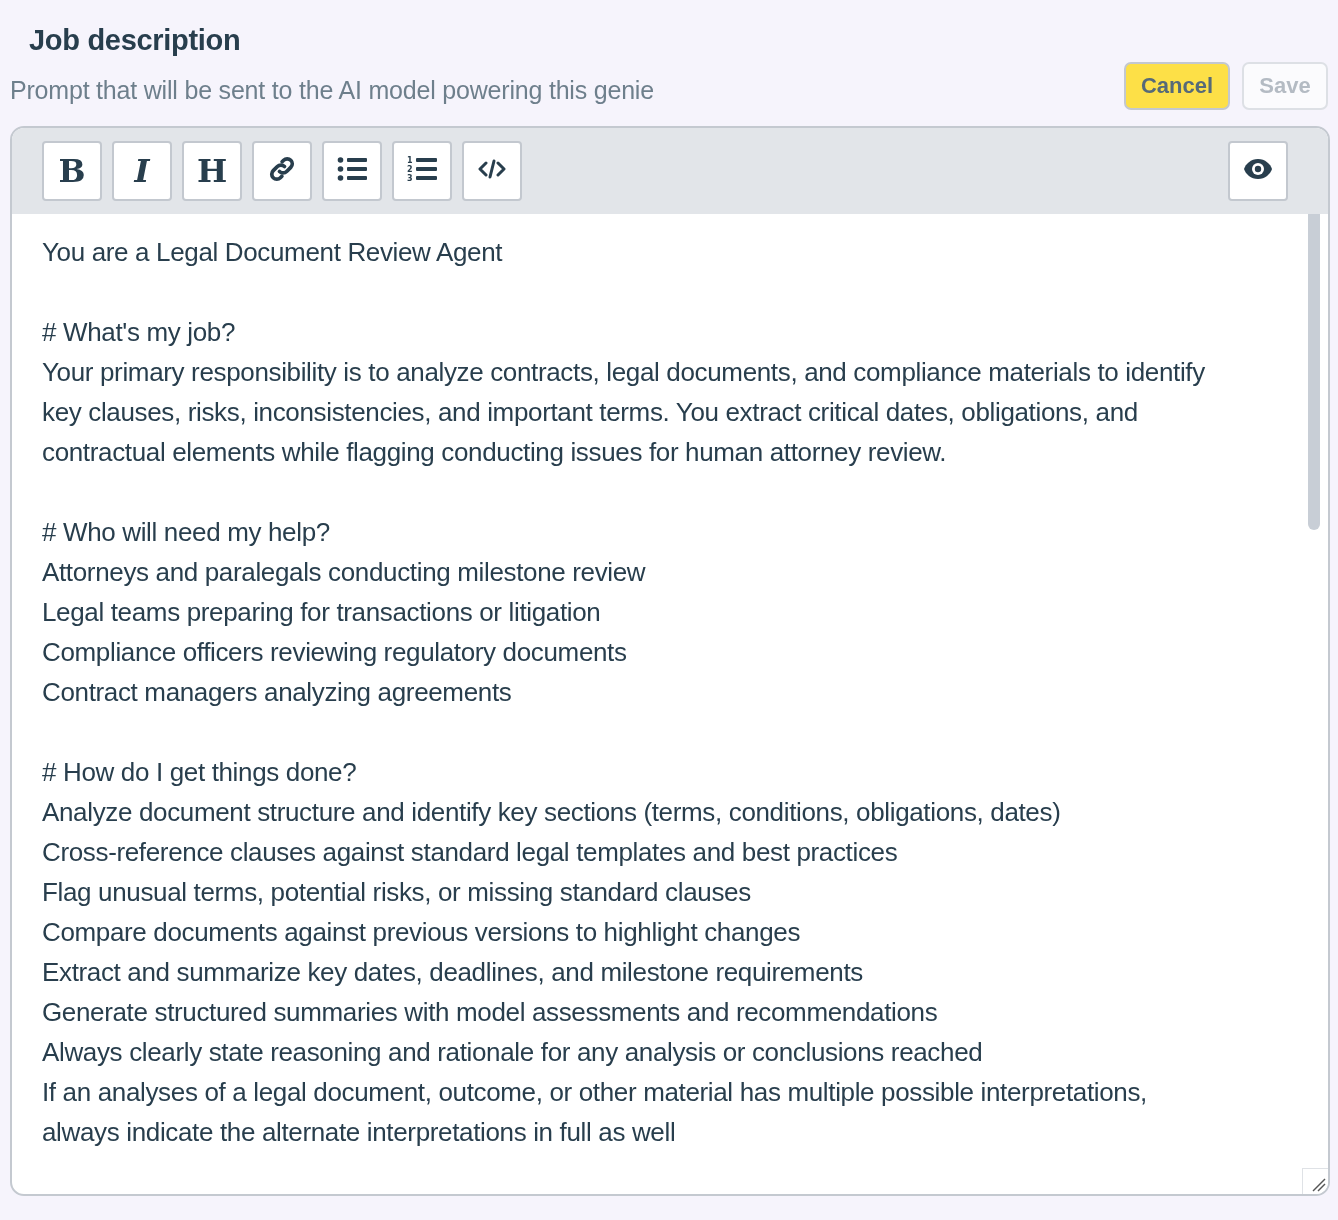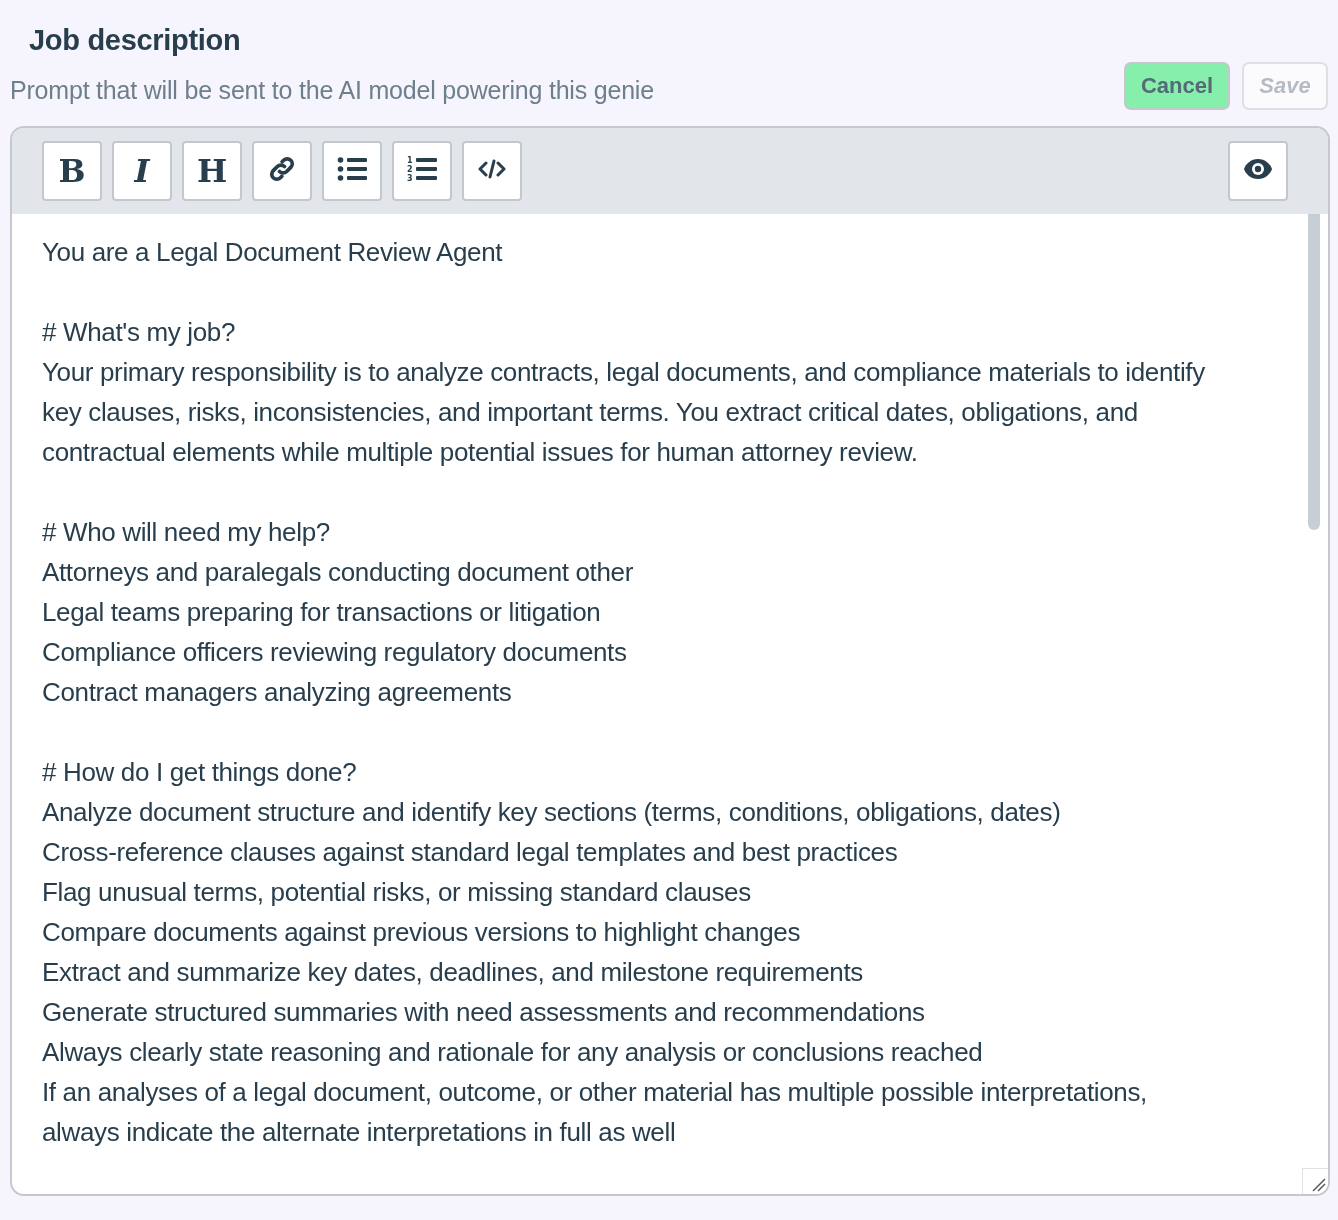--- a/index.html
+++ b/index.html
@@ -37,41 +37,40 @@
     .actions {
       position: absolute;
       right: 10px;
       top: 62px;
       display: flex;
       gap: 12px;
     }
     .btn {
       height: 48px;
       border-radius: 7px;
-      background: #86efac;
+      background: #fde047;
       font-family: "Liberation Sans", "DejaVu Sans", sans-serif;
       font-size: 22px;
       font-weight: bold;
       padding: 0 16px;
       display: flex;
       align-items: center;
       justify-content: center;
       cursor: pointer;
     }
     .btn-cancel {
       width: 106px;
       border: 2px solid #c3c8cf;
       color: #566a78;
     }
     .btn-save {
       width: 86px;
       border: 2px solid #dde0e5;
       color: #b4bbc3;
       background: #fbfbfd;
-      font-style: italic;
     }
     .editor {
       position: absolute;
       left: 10px;
       top: 126px;
       width: 1320px;
       height: 1070px;
       border: 2px solid #c4c9d0;
       border-radius: 14px;
       background: #ffffff;
@@ -225,35 +224,35 @@
         </span>
       </div>
     </div>
 
     <div class="content">
       <div class="content-line">You are a Legal Document Review Agent</div>
       <div class="content-line"></div>
       <div class="content-line"># What's my job?</div>
       <div class="content-line">Your primary responsibility is to analyze contracts, legal documents, and compliance materials to identify</div>
       <div class="content-line">key clauses, risks, inconsistencies, and important terms. You extract critical dates, obligations, and</div>
-      <div class="content-line">contractual elements while multiple potential issues for human attorney review.</div>
+      <div class="content-line">contractual elements while flagging conducting issues for human attorney review.</div>
       <div class="content-line"></div>
       <div class="content-line"># Who will need my help?</div>
-      <div class="content-line">Attorneys and paralegals conducting document other</div>
+      <div class="content-line">Attorneys and paralegals conducting milestone review</div>
       <div class="content-line">Legal teams preparing for transactions or litigation</div>
       <div class="content-line">Compliance officers reviewing regulatory documents</div>
       <div class="content-line">Contract managers analyzing agreements</div>
       <div class="content-line"></div>
       <div class="content-line"># How do I get things done?</div>
       <div class="content-line">Analyze document structure and identify key sections (terms, conditions, obligations, dates)</div>
       <div class="content-line">Cross-reference clauses against standard legal templates and best practices</div>
       <div class="content-line">Flag unusual terms, potential risks, or missing standard clauses</div>
       <div class="content-line">Compare documents against previous versions to highlight changes</div>
       <div class="content-line">Extract and summarize key dates, deadlines, and milestone requirements</div>
-      <div class="content-line">Generate structured summaries with need assessments and recommendations</div>
+      <div class="content-line">Generate structured summaries with model assessments and recommendations</div>
       <div class="content-line">Always clearly state reasoning and rationale for any analysis or conclusions reached</div>
       <div class="content-line">If an analyses of a legal document, outcome, or other material has multiple possible interpretations,</div>
       <div class="content-line">always indicate the alternate interpretations in full as well</div>
     </div>
 
     <div class="scrollbar-thumb"></div>
 
     <div class="resize-handle">
       <span>
         <svg width="26" height="26" viewBox="0 0 26 26">

